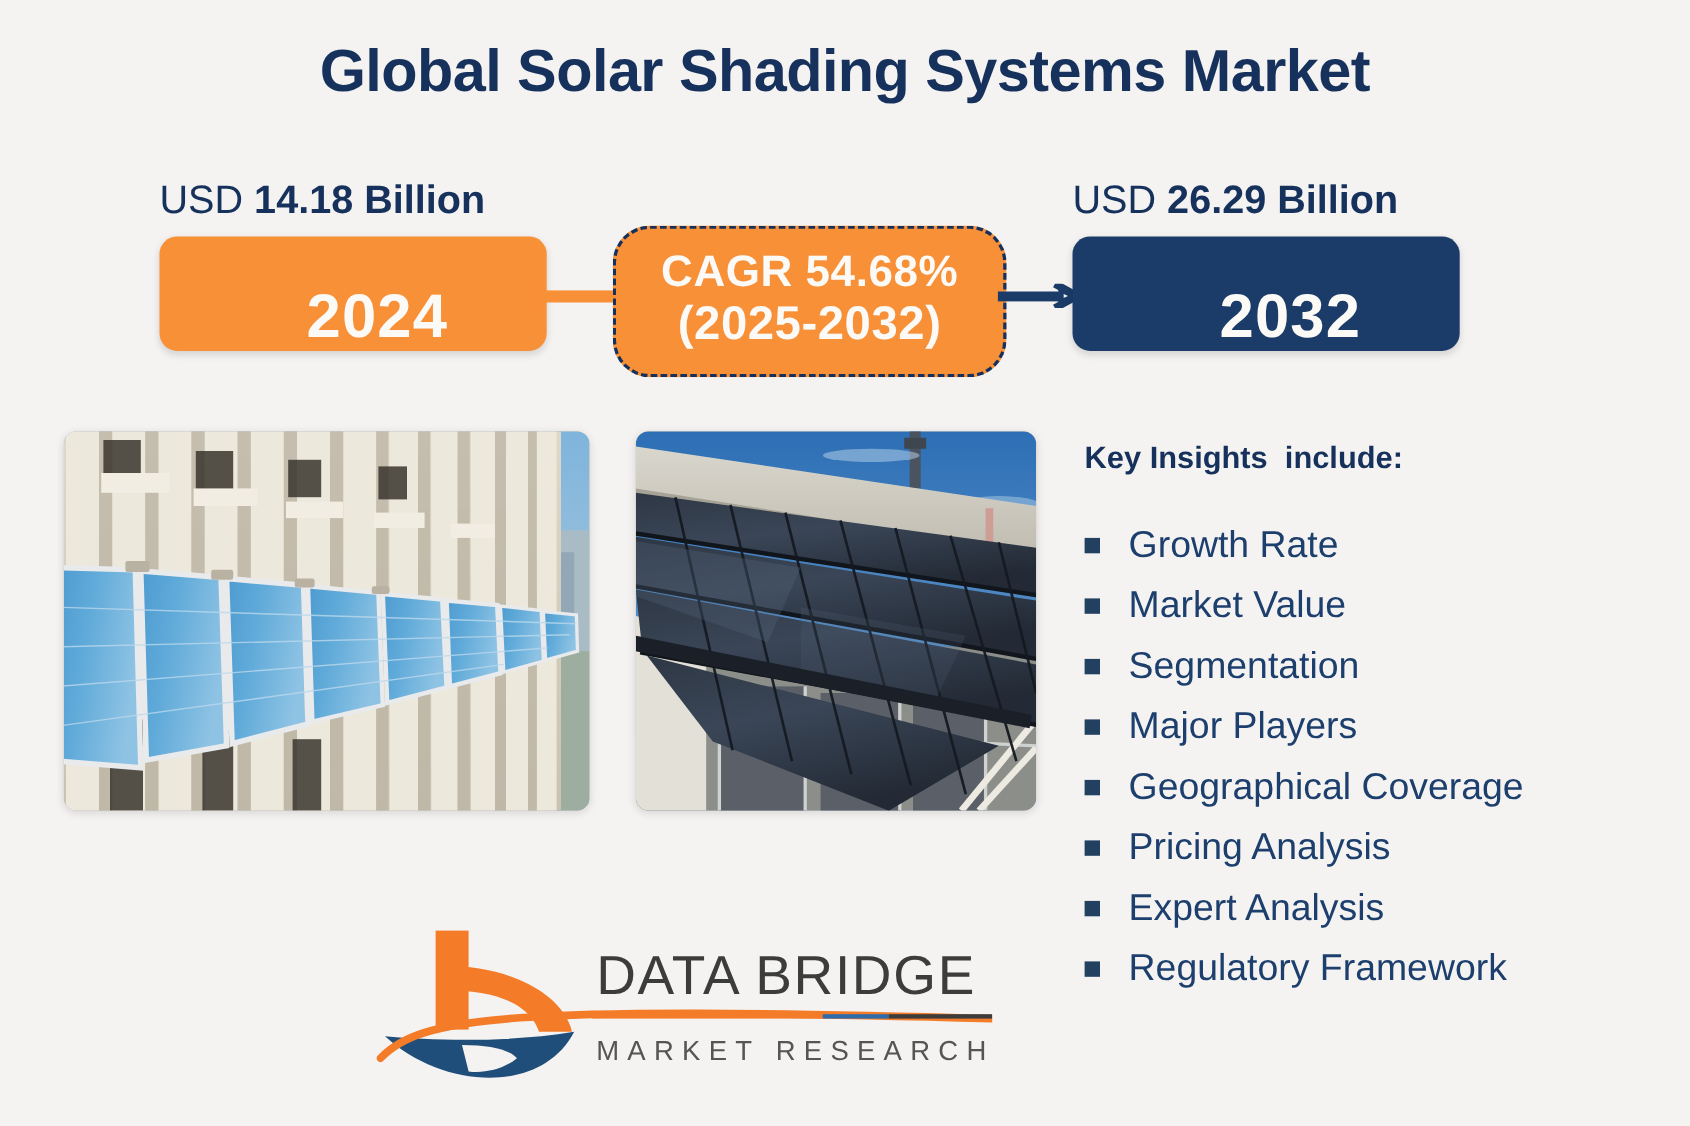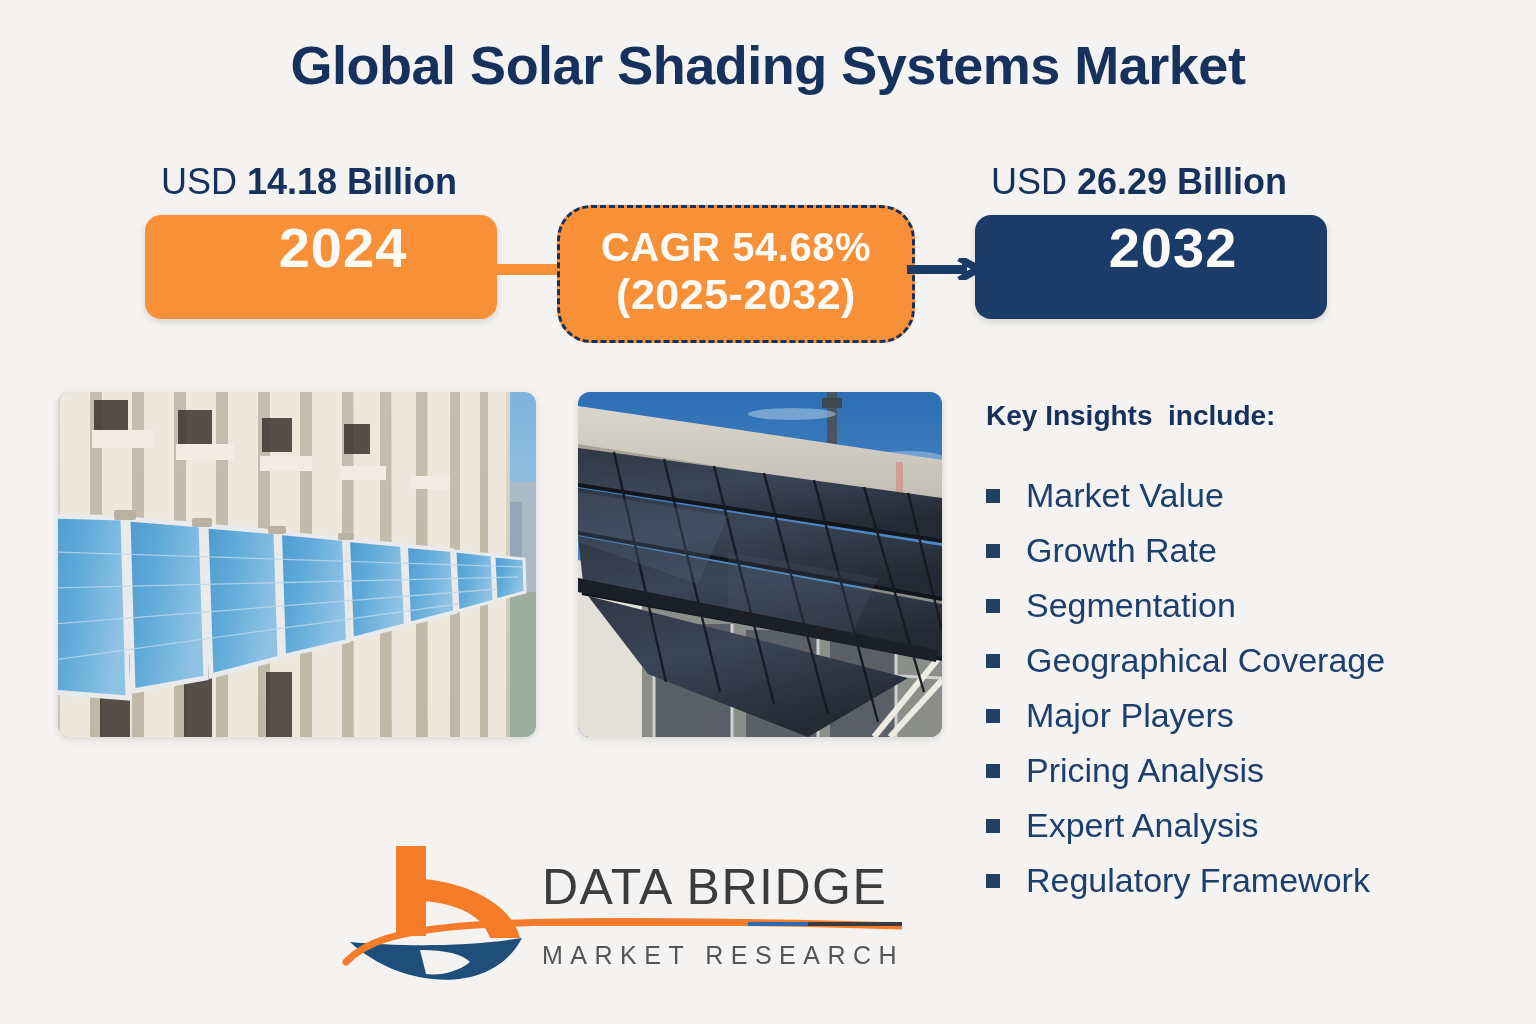--- a/index.html
+++ b/index.html
@@ -26,31 +26,30 @@
     letter-spacing:-0.5px;
     white-space:nowrap;
   }
 
   
   .value-caption {
     position:absolute;
     font-size:36px;
     color:#15315C;
     white-space:nowrap;
-    margin-left:16px;
   }
   .value-caption .lead { font-weight:400; }
   .value-caption .amt  { font-weight:bold; }
   #caption-2024 { top:161px; left:145px; }
   #caption-2032 { top:161px; left:975px; }
 
   
   .year-box {
     position:absolute;
-    display:flex; align-items:flex-start; justify-content:center;
+    display:flex; align-items:flex-end; justify-content:center;
     border-radius:16px;
     color:#FCFAF7;
     font-size:56px;
     font-weight:bold;
     letter-spacing:1px;
     box-shadow:0 3px 7px rgba(0,0,0,0.13);
     padding-left:44px;
   }
   #box-2024 {
     top:215px; left:145px; width:352px; height:104px;
@@ -355,37 +354,37 @@
   </div>
 
   <div id="box-2032" class="year-box">
     <span>2032</span>
   </div>
 
   <div id="insights-heading">Key Insights  include:</div>
   <ul id="insights-list">
     <li>
         <span class="bullet-sq"></span>
+        <span>Growth Rate</span>
+      </li>
+    <li>
+        <span class="bullet-sq"></span>
         <span>Market Value</span>
       </li>
     <li>
         <span class="bullet-sq"></span>
-        <span>Growth Rate</span>
-      </li>
-    <li>
-        <span class="bullet-sq"></span>
         <span>Segmentation</span>
       </li>
     <li>
         <span class="bullet-sq"></span>
+        <span>Major Players</span>
+      </li>
+    <li>
+        <span class="bullet-sq"></span>
         <span>Geographical Coverage</span>
-      </li>
-    <li>
-        <span class="bullet-sq"></span>
-        <span>Major Players</span>
       </li>
     <li>
         <span class="bullet-sq"></span>
         <span>Pricing Analysis</span>
       </li>
     <li>
         <span class="bullet-sq"></span>
         <span>Expert Analysis</span>
       </li>
     <li>

